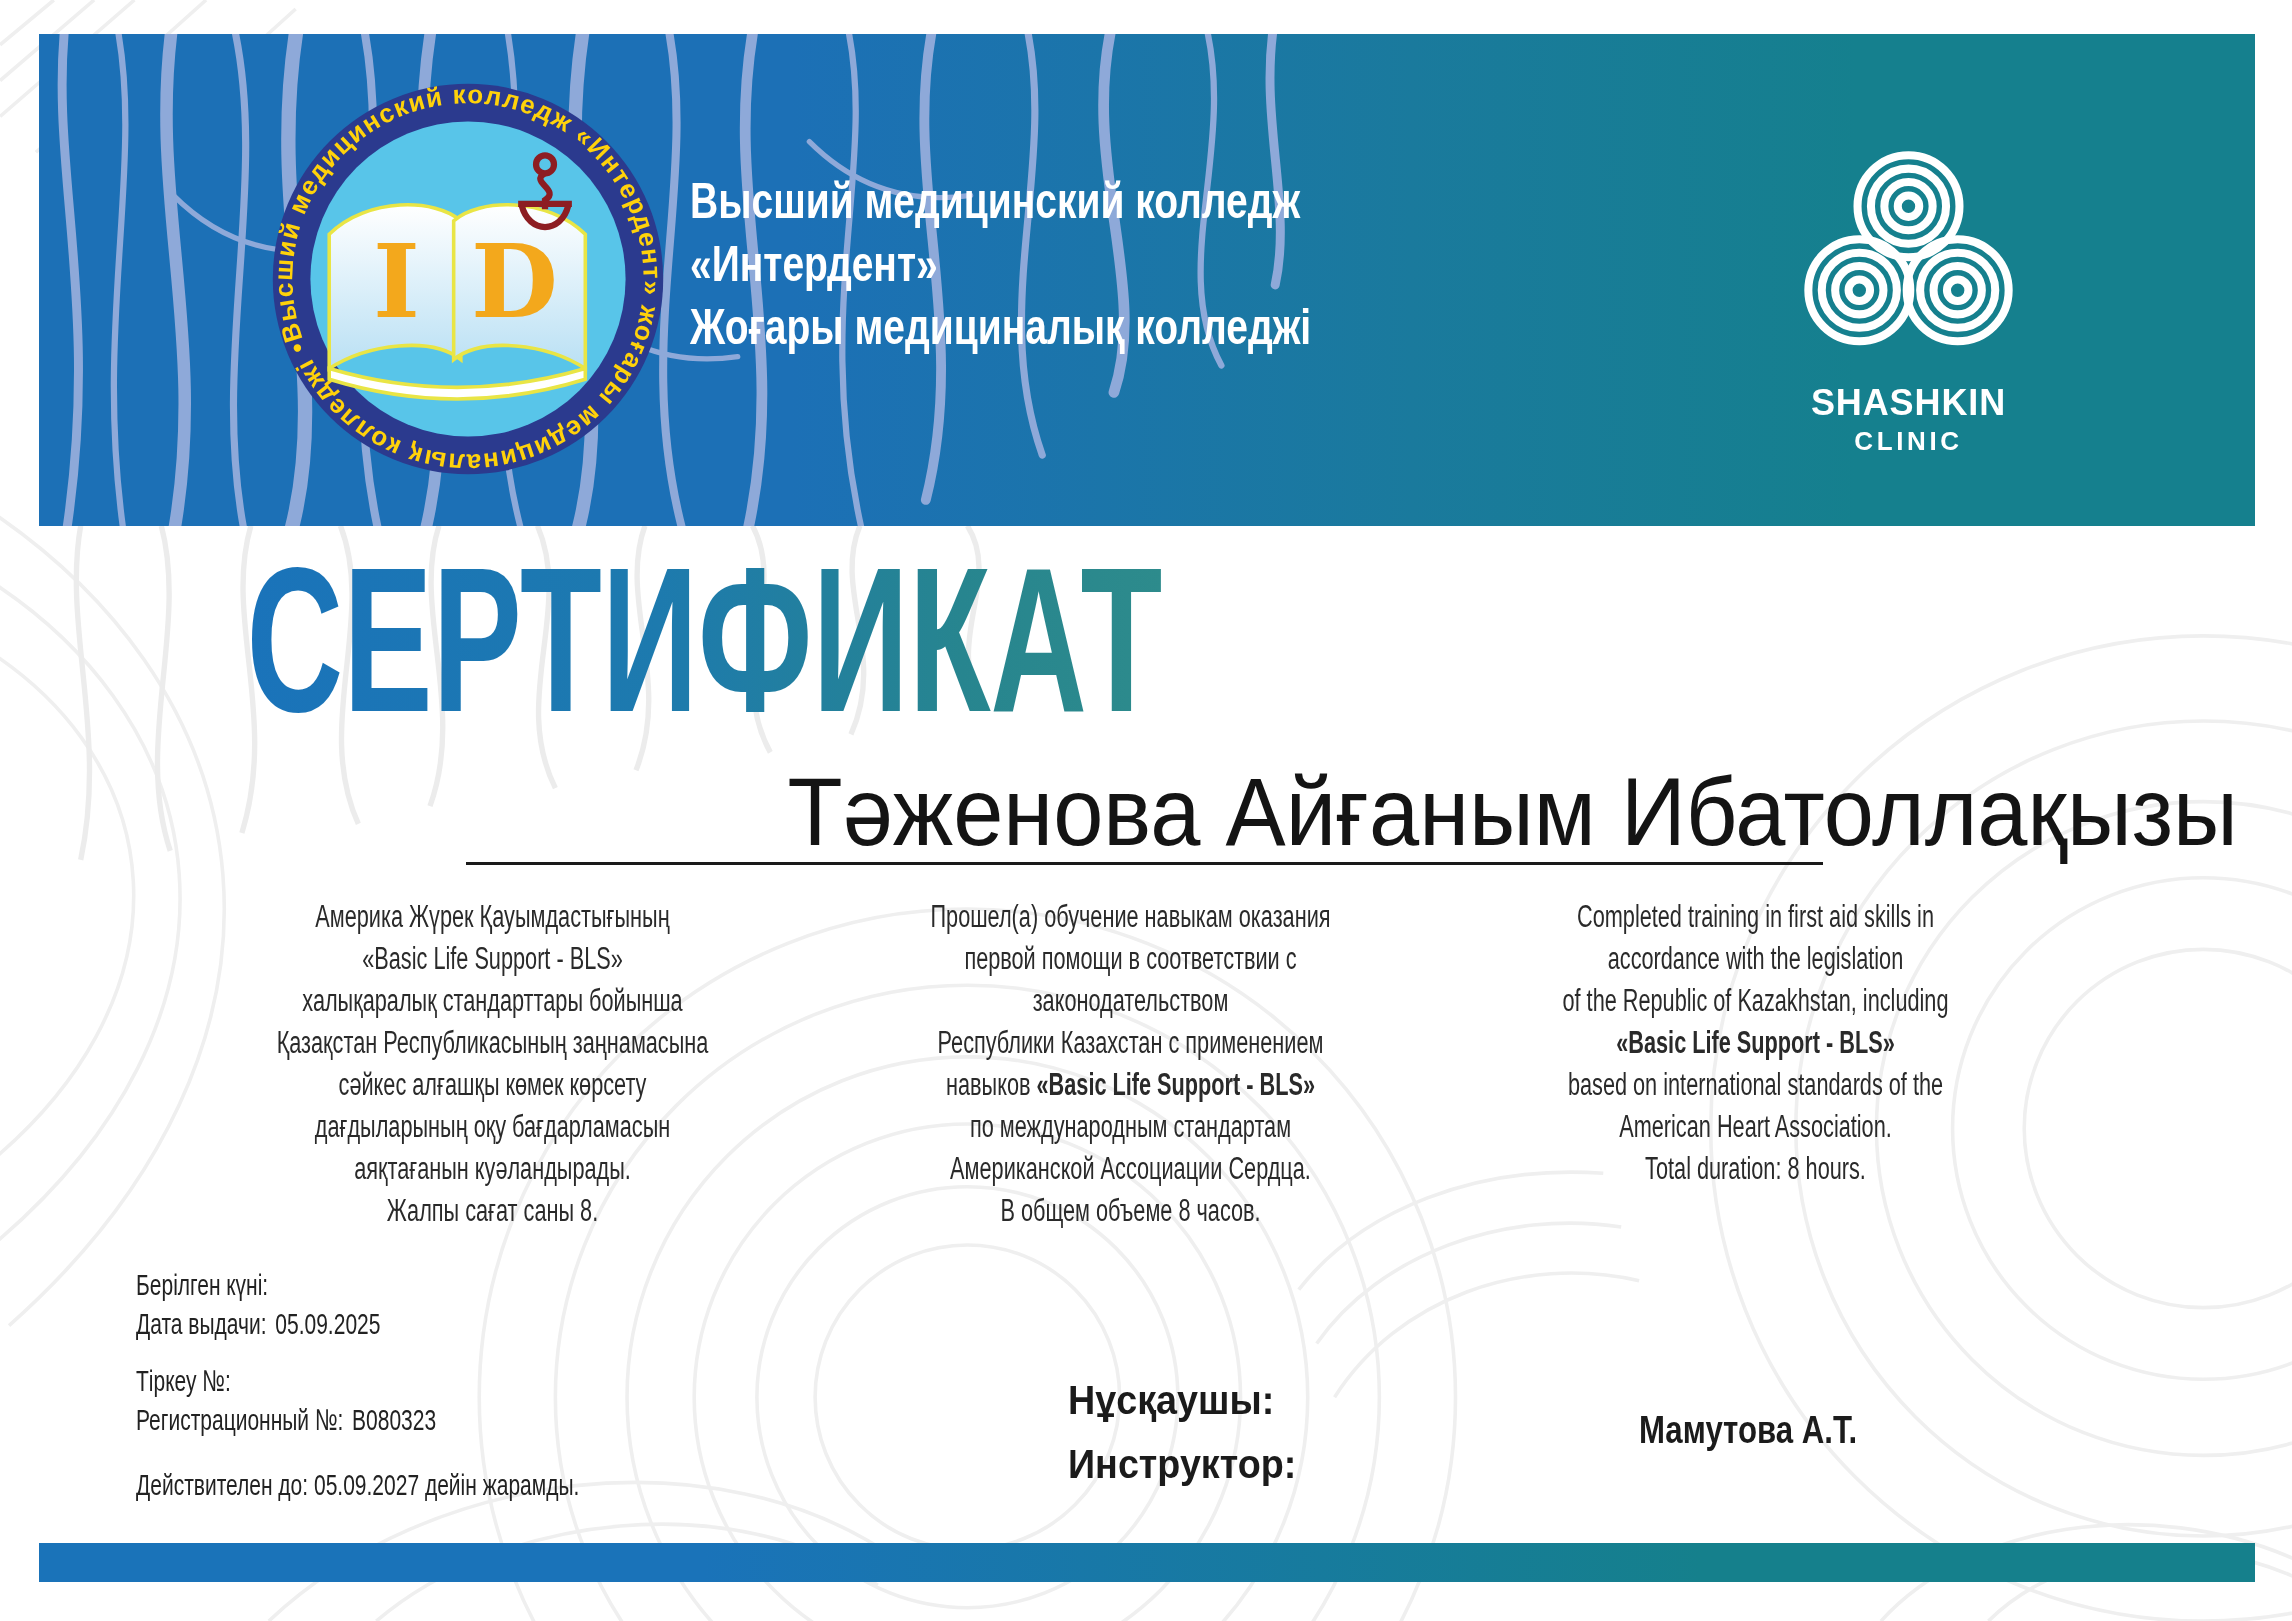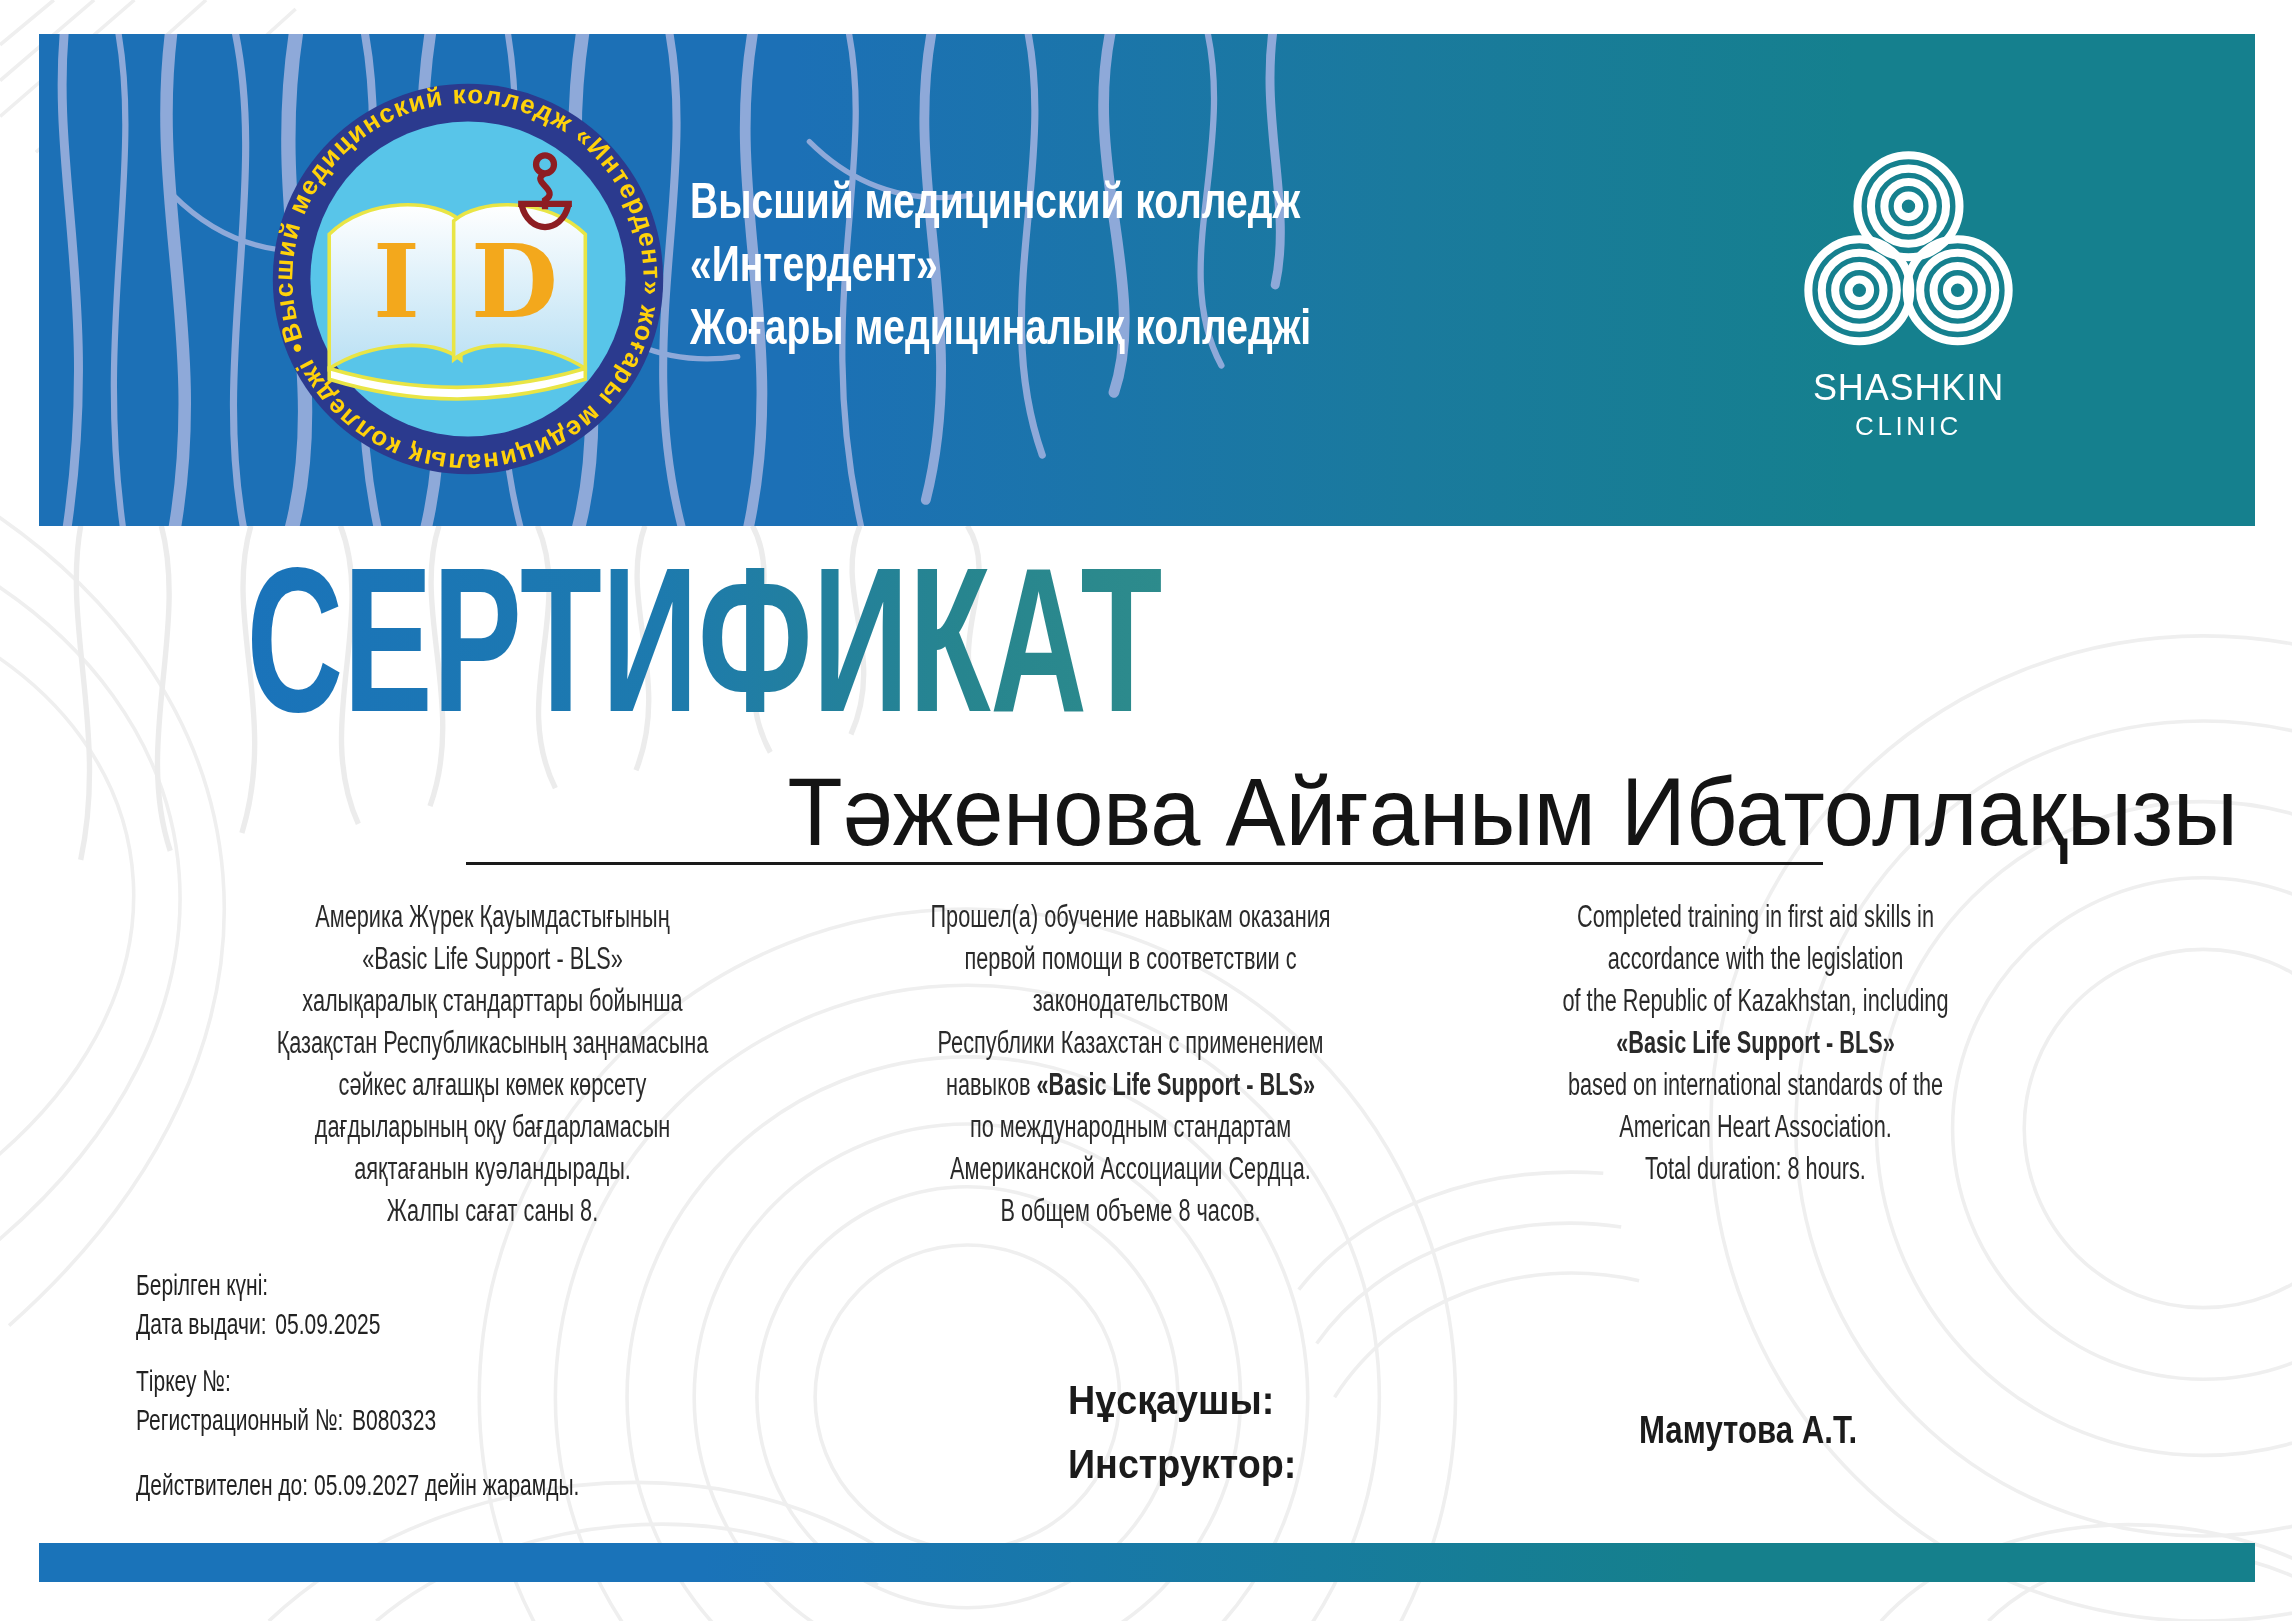--- a/index.html
+++ b/index.html
@@ -9,22 +9,22 @@
   .bg-pattern{position:absolute;left:0;top:0;z-index:0;}
   
   .banner{position:absolute;left:39px;top:34px;width:2216px;height:492px;z-index:2;overflow:hidden;
     background:linear-gradient(90deg,#1c70b6 0%,#1c70b6 34%,#1a7a9d 62%,#15808e 82%,#15808e 100%);}
   .banner-waves{position:absolute;left:0;top:0;}
   .emblem{position:absolute;left:232px;top:48px;width:394px;height:394px;}
   .college-title{position:absolute;left:651px;top:136px;color:#ffffff;font-weight:bold;
     font-size:50px;line-height:63px;white-space:nowrap;transform:scaleX(.78);transform-origin:0 0;}
   .shashkin{position:absolute;left:1720px;top:106px;width:299px;text-align:center;color:#fff;}
   .shashkin-spiral{margin:0 auto;}
-  .shashkin-name{font-weight:normal;font-size:36px;letter-spacing:0.9px;margin-top:7px;}
-  .shashkin-sub{font-weight:normal;font-size:26px;letter-spacing:3.6px;margin-top:1.8px;}
+  .shashkin-name{font-weight:bold;font-size:36px;letter-spacing:0.9px;margin-top:22px;}
+  .shashkin-sub{font-weight:bold;font-size:26px;letter-spacing:3.6px;margin-top:1.8px;}
   
   .title-wrap{position:absolute;left:0;top:537px;width:1965px;text-align:left;z-index:2;}
   .title-text{display:inline-block;font-weight:bold;font-size:206px;line-height:206px;white-space:nowrap;
     transform:scaleX(.65);transform-origin:50% 0;
     background:linear-gradient(90deg,#1a73ba 0%,#1d7aae 45%,#27858f 78%,#2d8b8c 100%);
     -webkit-background-clip:text;background-clip:text;color:transparent;}
   .name-wrap{position:absolute;left:0;top:763px;width:2293px;text-align:right;z-index:2;}
   .name-text{display:inline-block;font-size:97px;line-height:97px;color:#141414;white-space:nowrap;
     transform:scaleX(.93);transform-origin:50% 0;}
   .name-underline{position:absolute;left:466px;top:862px;width:1357px;height:2.7px;background:#1a1a1a;z-index:1;}

